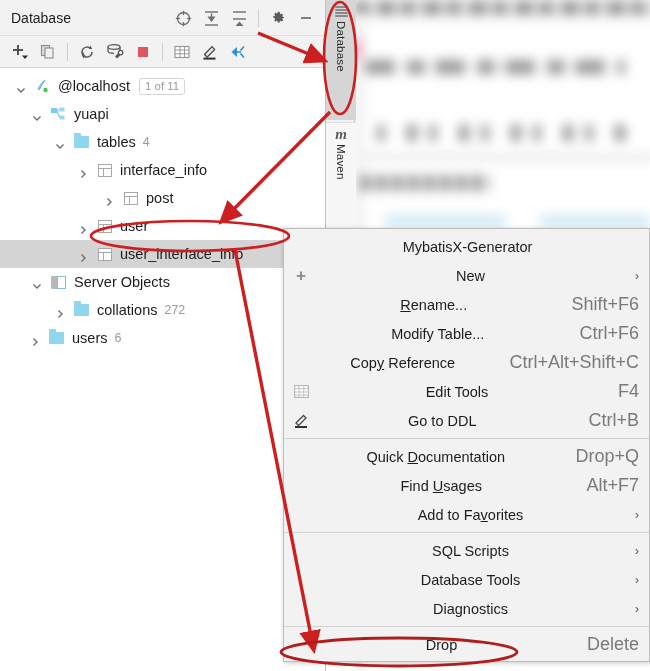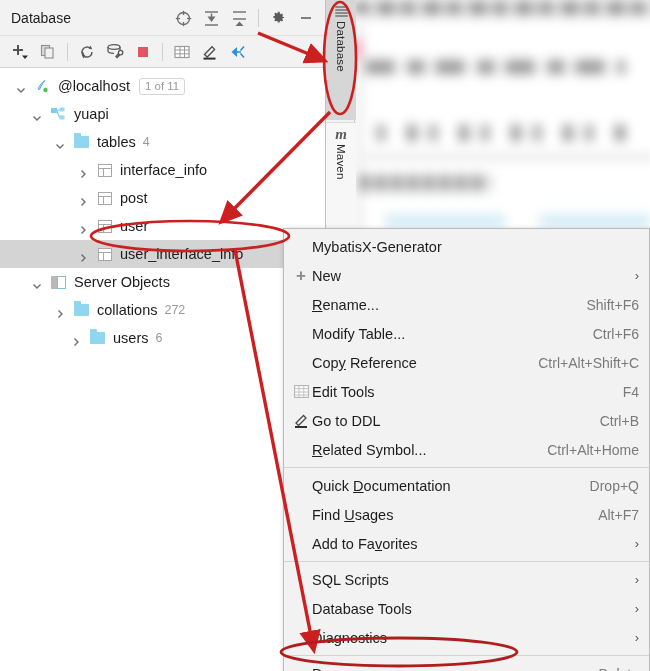--- a/index.html
+++ b/index.html
@@ -111,22 +111,22 @@
     position: absolute; left: 283px; top: 228px; width: 367px;
     background: #f2f2f2; border: 1px solid #bcbcbc;
     box-shadow: 1px 1px 5px rgba(0,0,0,.22);
     padding: 3px 0 2px 0;
   }
   .mi {
     position: relative; height: 29px; display: flex; align-items: center;
     padding-left: 6px; padding-right: 10px; font-size: 14.5px; color: #1d1d1d;
   }
   .mi .mi-icon { width: 22px; flex: none; display:flex; align-items:center; justify-content:center; }
-  .mi .mi-label { flex: 1 1 auto; white-space: nowrap; }
-  .mi .mi-short { font-size: 14px; color: #7a7a7a; margin-left: 16px; white-space: nowrap; }
+  .mi .mi-label { flex: 1 1 auto; white-space: nowrap; text-align: center; }
+  .mi .mi-short { font-size: 18px; color: #7a7a7a; margin-left: 16px; white-space: nowrap; }
   .mi .mi-arrow { width: 10px; text-align: right; color: #5a5a5a; font-size: 13px; }
   .msep { height: 1px; background: #d3d3d3; margin: 3px 0; }
   .mn-u { text-decoration: underline; }
 
   .ic-plusgray { font-size: 17px; color:#8a8a8a; line-height:14px; font-weight:700;}
 
   
   .annot { position: absolute; left:0; top:0; width:650px; height:671px; pointer-events:none; }
 </style>
 </head>
@@ -324,21 +324,21 @@
           <svg width="10" height="10" viewBox="0 0 10 10">
               <polyline points="3.5,1.5 7,5 3.5,8.5" fill="none" stroke="#6e6e6e" stroke-width="1.4"></polyline>
             </svg>
         </span>
         <span class="ricon">
             <span class="ic-table"></span>
           </span>
         <span class="rlabel">interface_info</span>
       </div>
 
-      <div class="row" style="padding-left:78px;text-align:right;">
+      <div class="row" style="padding-left:104px;text-align:right;">
         <span class="chev" style="margin-right:8px;">
           <svg width="10" height="10" viewBox="0 0 10 10">
               <polyline points="3.5,1.5 7,5 3.5,8.5" fill="none" stroke="#6e6e6e" stroke-width="1.4"></polyline>
             </svg>
         </span>
         <span class="ricon">
             <span class="ic-table"></span>
           </span>
         <span class="rlabel">post</span>
       </div>
@@ -389,21 +389,21 @@
               <polyline points="3.5,1.5 7,5 3.5,8.5" fill="none" stroke="#6e6e6e" stroke-width="1.4"></polyline>
             </svg>
         </span>
         <span class="ricon">
             <span class="ic-folder"></span>
           </span>
         <span class="rlabel">collations</span>
         <span class="rcount">272</span>
       </div>
 
-      <div class="row" style="padding-left:71px;text-align:center;">
+      <div class="row" style="padding-left:30px;text-align:center;">
         <span class="chev" style="margin-right:8px;">
           <svg width="10" height="10" viewBox="0 0 10 10">
               <polyline points="3.5,1.5 7,5 3.5,8.5" fill="none" stroke="#6e6e6e" stroke-width="1.4"></polyline>
             </svg>
         </span>
         <span class="ricon">
             <span class="ic-folder"></span>
           </span>
         <span class="rlabel">users</span>
         <span class="rcount">6</span>
@@ -465,25 +465,20 @@
       <span class="mi-icon">
         <svg width="17" height="15" viewBox="0 0 17 15">
             <path d="M3 10 L10.5 2.5 L13 5 L5.5 12.5 Z" fill="none" stroke="#4a4a4a" stroke-width="1.3"></path>
             <line x1="2" y1="14" x2="14" y2="14" stroke="#2f2f2f" stroke-width="2"></line>
           </svg>
       </span>
       <span class="mi-label">Go to DDL</span>
       <span class="mi-short">Ctrl+B</span>
     </div>
 
-    <div class="mi">
-      <span class="mi-icon"></span>
-      <span class="mi-label"><span class="mn-u">R</span>elated Symbol...</span>
-      <span class="mi-short">Ctrl+Alt+Home</span>
-    </div>
 
     <div class="msep"></div>
 
     <div class="mi">
       <span class="mi-icon"></span>
       <span class="mi-label">Quick <span class="mn-u">D</span>ocumentation</span>
       <span class="mi-short">Drop+Q</span>
     </div>
 
     <div class="mi">

